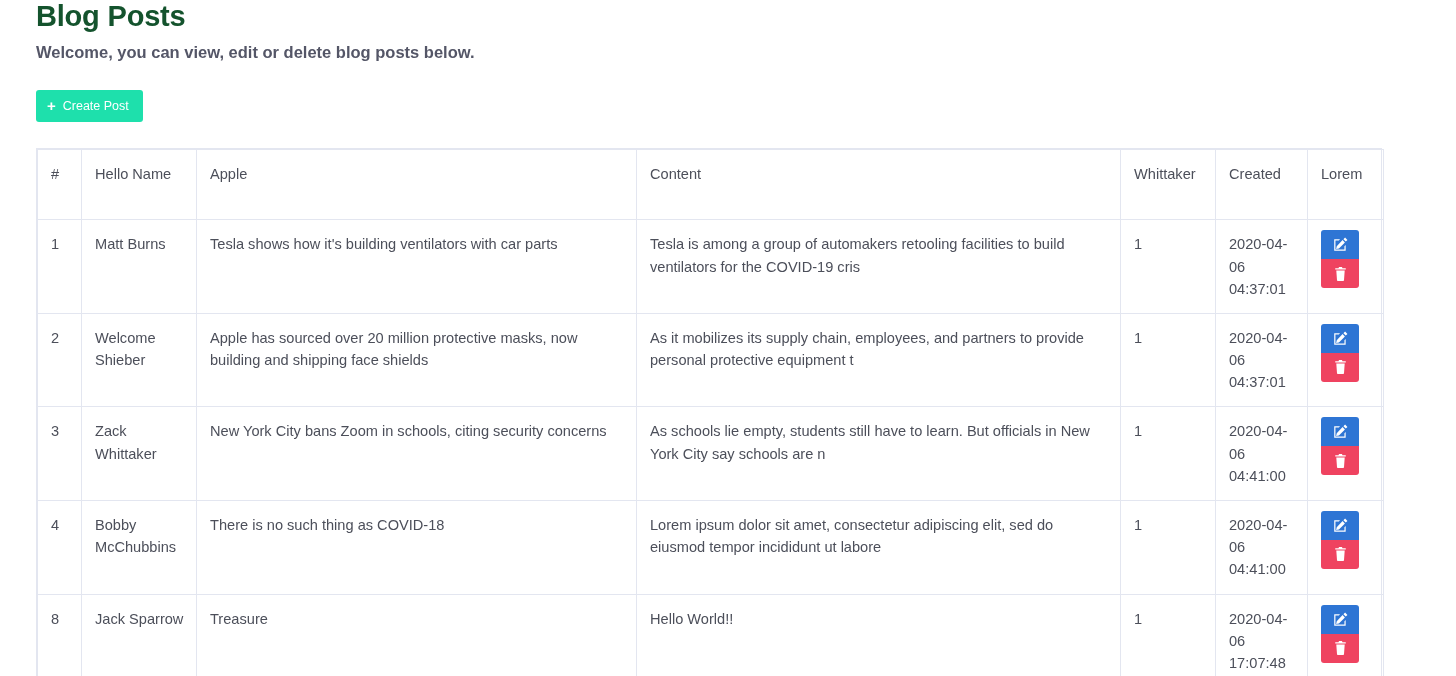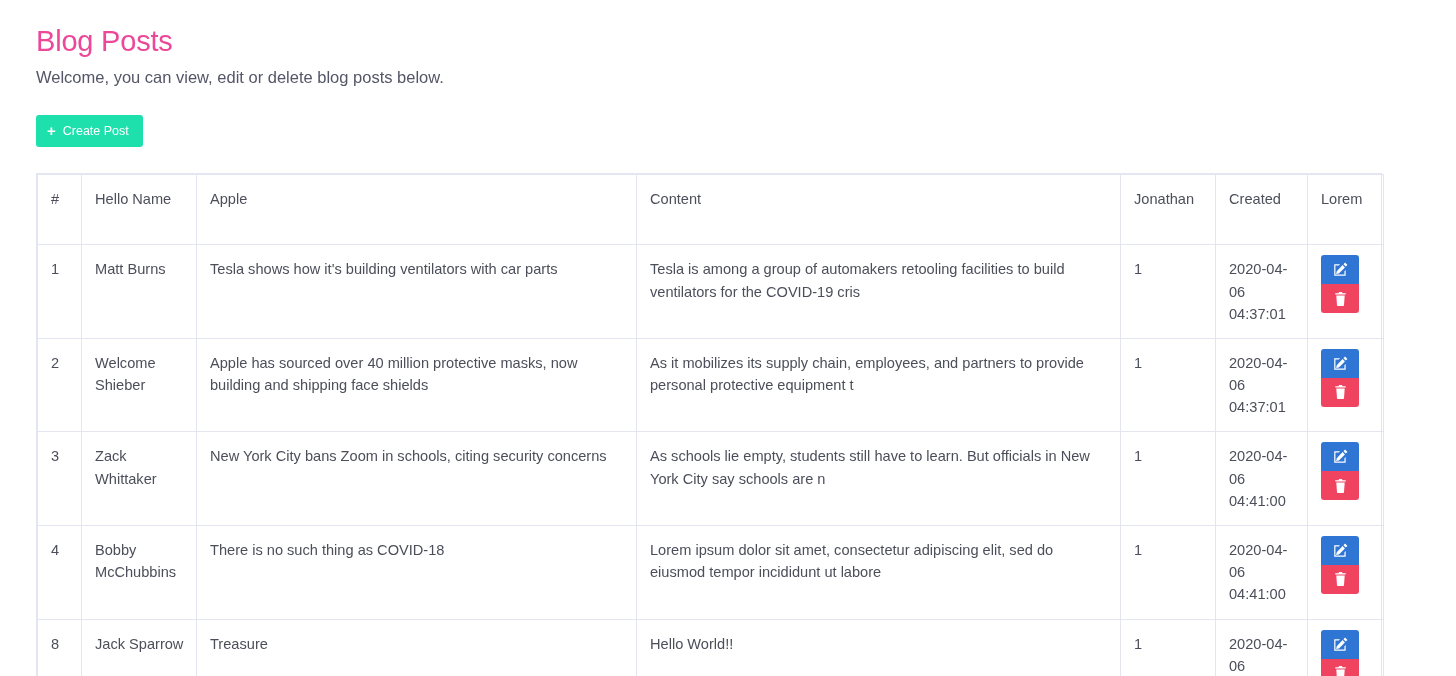--- a/index.html
+++ b/index.html
@@ -16,33 +16,33 @@
   }
 
   .page {
     padding: 0 0 0 36px;
     width: 1456px;
   }
 
   .page-title {
     font-size: 29px;
     line-height: 1.15;
-    font-weight: 400;
-    color: #ec4899;
+    font-weight: 700;
+    color: #14532d;
     letter-spacing: -0.2px;
     margin: 0;
-    padding-top: 25px;
+    padding-top: 0;
   }
 
   .page-subtitle {
     font-size: 16.5px;
     line-height: 1.4;
     color: #545667;
     margin: 8px 0 0 0;
-    font-weight: 400;
+    font-weight: 700;
   }
 
   .toolbar {
     margin-top: 26px;
   }
 
   .btn-create {
     display: inline-flex;
     align-items: center;
     gap: 7px;
@@ -161,21 +161,21 @@
         <col class="c-pub">
           <col class="c-created">
           <col class="c-action">
       </colgroup>
       <thead>
         <tr>
           <th>#</th>
           <th>Hello Name</th>
           <th>Apple</th>
           <th>Content</th>
-          <th>Jonathan</th>
+          <th>Whittaker</th>
           <th>Created</th>
           <th>Lorem</th>
         </tr>
       </thead>
       <tbody>
 
         <tr>
           <td>1</td>
           <td>Matt Burns</td>
           <td>Tesla shows how it's building ventilators with car parts</td>
@@ -198,21 +198,21 @@
                     </svg>
                 </span>
               </button>
             </div>
           </td>
         </tr>
 
         <tr>
           <td>2</td>
           <td>Welcome Shieber</td>
-          <td>Apple has sourced over 40 million protective masks, now building and shipping face shields</td>
+          <td>Apple has sourced over 20 million protective masks, now building and shipping face shields</td>
           <td>As it mobilizes its supply chain, employees, and partners to provide personal protective equipment t</td>
           <td>1</td>
           <td>2020-04-06 04:37:01</td>
           <td class="cell-action">
             <div class="action-btns">
               <button class="btn-icon btn-edit">
                 <span>
                   <svg width="15" height="15" viewBox="0 0 16 16" fill="#fff">
                       <path d="M12.9 0.6 15.4 3.1 13.6 4.9 11.1 2.4zM10.2 3.3 12.7 5.8 6.3 12.2 3.3 12.9 4 9.9zM1.3 2.5h6.2L6.2 3.8H2.6v9.6h9.6V9.8l1.3-1.3v6.2H1.3z"></path>
                     </svg>

